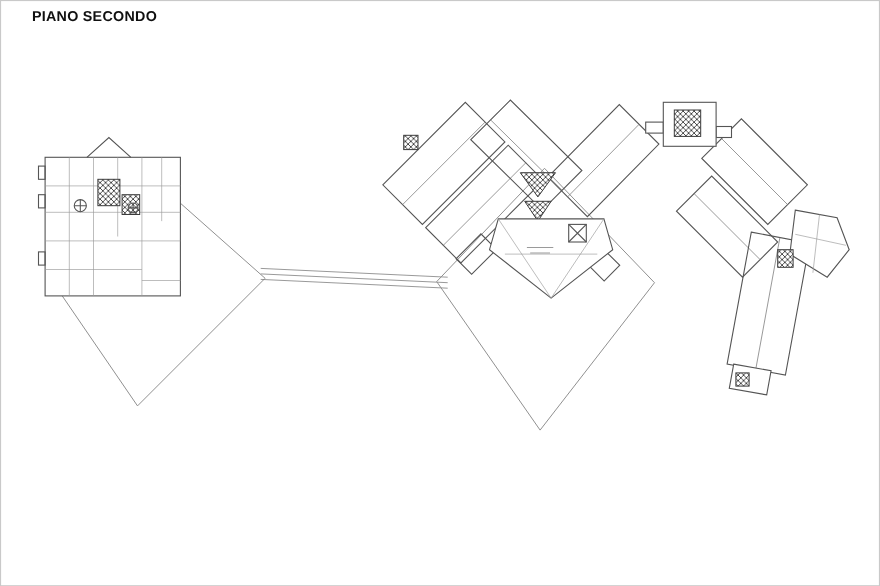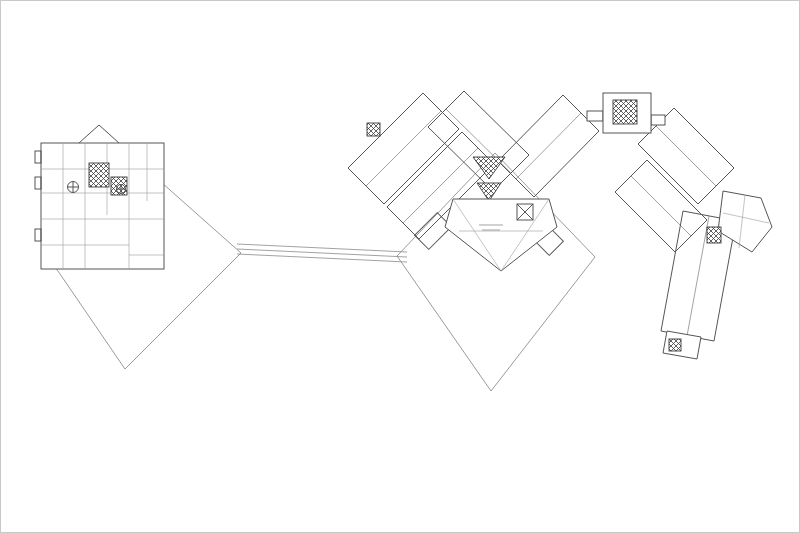--- a/index.html
+++ b/index.html
@@ -29,20 +29,21 @@
   .roof{fill:none;stroke:#8f8f8f;stroke-width:.9;}
   .corr{fill:none;stroke:#7a7a7a;stroke-width:.7;}
   .core{stroke:#3a3a3a;stroke-width:.9;}
   .mark{fill:none;stroke:#999;stroke-width:.9;}
 </style>
 </head>
 <body>
 
 <div class="page">
 
+  <h1 class="title">PIANO SECONDO</h1>
 
   <svg class="plan" width="800" height="533" viewBox="0 0 800 533" role="img" aria-label="architectural floor plan">
 
     <defs>
       <pattern id="stripeA" width="9" height="9" patternUnits="userSpaceOnUse" patternTransform="rotate(45)">
         <rect width="9" height="9" fill="#ffffff"></rect>
         <line x1="0" y1="0" x2="0" y2="9" stroke="#b5b5b5" stroke-width="0.8"></line>
       </pattern>
       <pattern id="stripeB" width="9" height="9" patternUnits="userSpaceOnUse" patternTransform="rotate(-45)">
         <rect width="9" height="9" fill="#ffffff"></rect>

